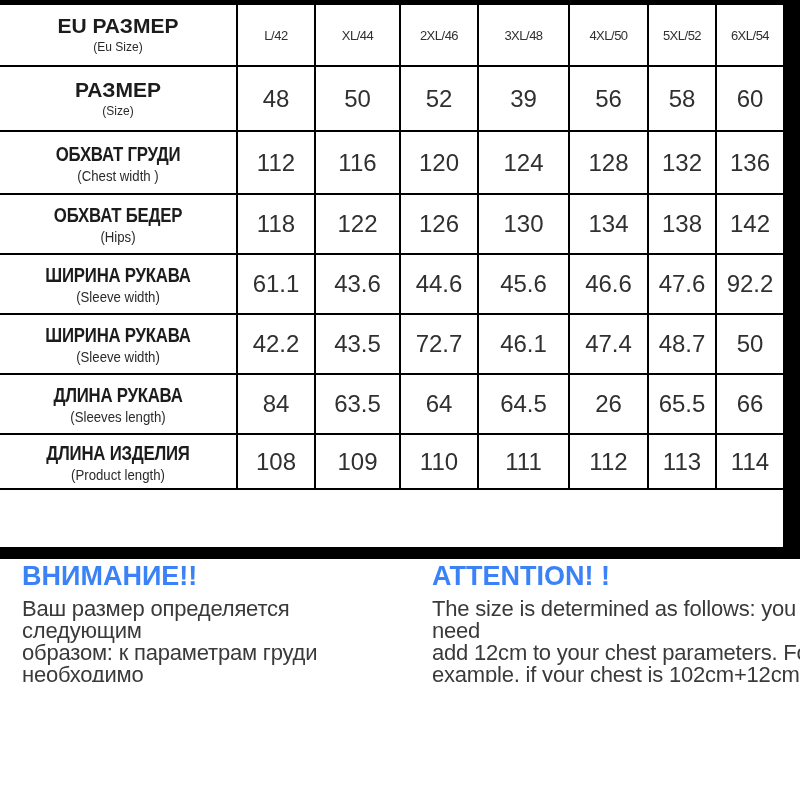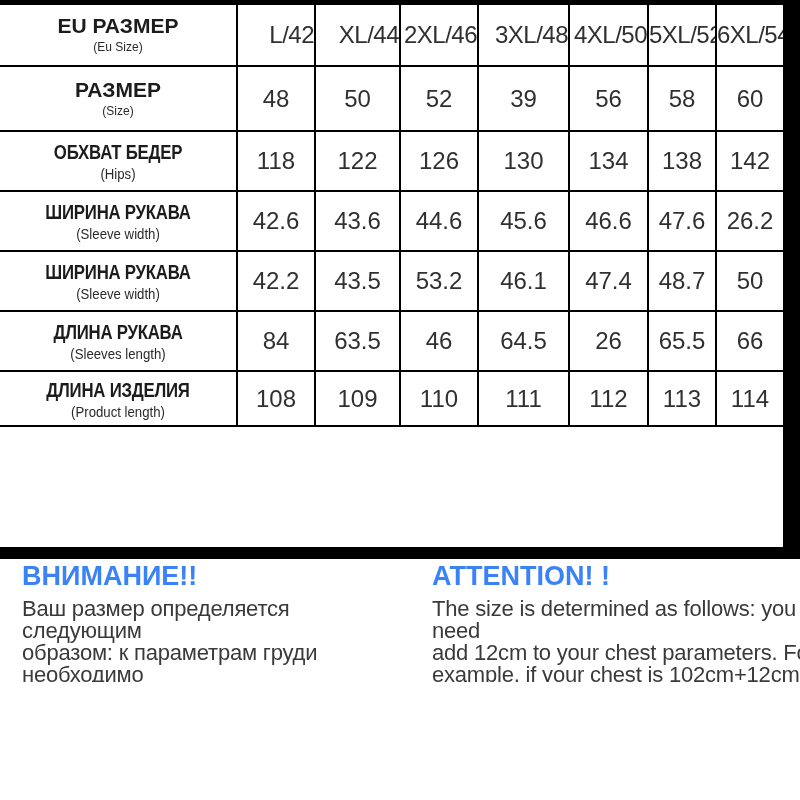--- a/index.html
+++ b/index.html
@@ -35,21 +35,21 @@
   }
   .lbl-main.cond { transform: scaleX(0.80); letter-spacing: -0.3px; }
   .lbl-sub {
     display: block;
     font-size: 12px; line-height: 19px;
     color: #2a2a2a;
     white-space: nowrap;
   }
   .lbl-sub.cond { transform: scaleX(0.88); font-size: 15px; }
   .val { font-size: 24px; color: #303030; }
-  tr.hdr-row .val { font-size: 24px; letter-spacing: -0.5px; text-align: right; }
+  tr.hdr-row .val { font-size: 13px; letter-spacing: -0.5px; }
 
   
   .top-bar    { position: absolute; left: 0;    top: 0;     width: 800px; height: 5px;  background: #000; }
   .right-strip{ position: absolute; left: 783px; top: 0;    width: 17px;  height: 559px; background: #000; }
   .bottom-bar { position: absolute; left: 0;    top: 547px; width: 800px; height: 12px; background: #000; }
 
   
   .note { position: absolute; top: 561px; }
   .note-ru { left: 22px;  width: 384px; }
   .note-en { left: 432px; width: 386px; }
@@ -103,67 +103,80 @@
           <span class="lbl-sub">(Size)</span>
         </th>
         <td class="val">48</td>
         <td class="val">50</td>
         <td class="val">52</td>
         <td class="val">39</td>
         <td class="val">56</td>
         <td class="val">58</td>
         <td class="val">60</td>
       </tr>
+      <tr style="height:63px">
+        <th>
+          <span class="lbl-main cond">ОБХВАТ ГРУДИ</span>
+          <span class="lbl-sub cond">(Chest width )</span>
+        </th>
+        <td class="val">112</td>
+        <td class="val">116</td>
+        <td class="val">120</td>
+        <td class="val">124</td>
+        <td class="val">128</td>
+        <td class="val">132</td>
+        <td class="val">136</td>
+      </tr>
       <tr style="height:60px">
         <th>
           <span class="lbl-main cond">ОБХВАТ БЕДЕР</span>
           <span class="lbl-sub cond">(Hips)</span>
         </th>
         <td class="val">118</td>
         <td class="val">122</td>
         <td class="val">126</td>
         <td class="val">130</td>
         <td class="val">134</td>
         <td class="val">138</td>
         <td class="val">142</td>
       </tr>
       <tr style="height:60px">
         <th>
           <span class="lbl-main cond">ШИРИНА РУКАВА</span>
           <span class="lbl-sub cond">(Sleeve width)</span>
         </th>
-        <td class="val">42.6</td>
+        <td class="val">61.1</td>
         <td class="val">43.6</td>
         <td class="val">44.6</td>
         <td class="val">45.6</td>
         <td class="val">46.6</td>
         <td class="val">47.6</td>
-        <td class="val">26.2</td>
+        <td class="val">92.2</td>
       </tr>
       <tr style="height:60px">
         <th>
           <span class="lbl-main cond">ШИРИНА РУКАВА</span>
           <span class="lbl-sub cond">(Sleeve width)</span>
         </th>
         <td class="val">42.2</td>
         <td class="val">43.5</td>
-        <td class="val">53.2</td>
+        <td class="val">72.7</td>
         <td class="val">46.1</td>
         <td class="val">47.4</td>
         <td class="val">48.7</td>
         <td class="val">50</td>
       </tr>
       <tr style="height:60px">
         <th>
           <span class="lbl-main cond">ДЛИНА РУКАВА</span>
           <span class="lbl-sub cond">(Sleeves length)</span>
         </th>
         <td class="val">84</td>
         <td class="val">63.5</td>
-        <td class="val">46</td>
+        <td class="val">64</td>
         <td class="val">64.5</td>
         <td class="val">26</td>
         <td class="val">65.5</td>
         <td class="val">66</td>
       </tr>
       <tr style="height:55px">
         <th>
           <span class="lbl-main cond">ДЛИНА ИЗДЕЛИЯ</span>
           <span class="lbl-sub cond">(Product length)</span>
         </th>

